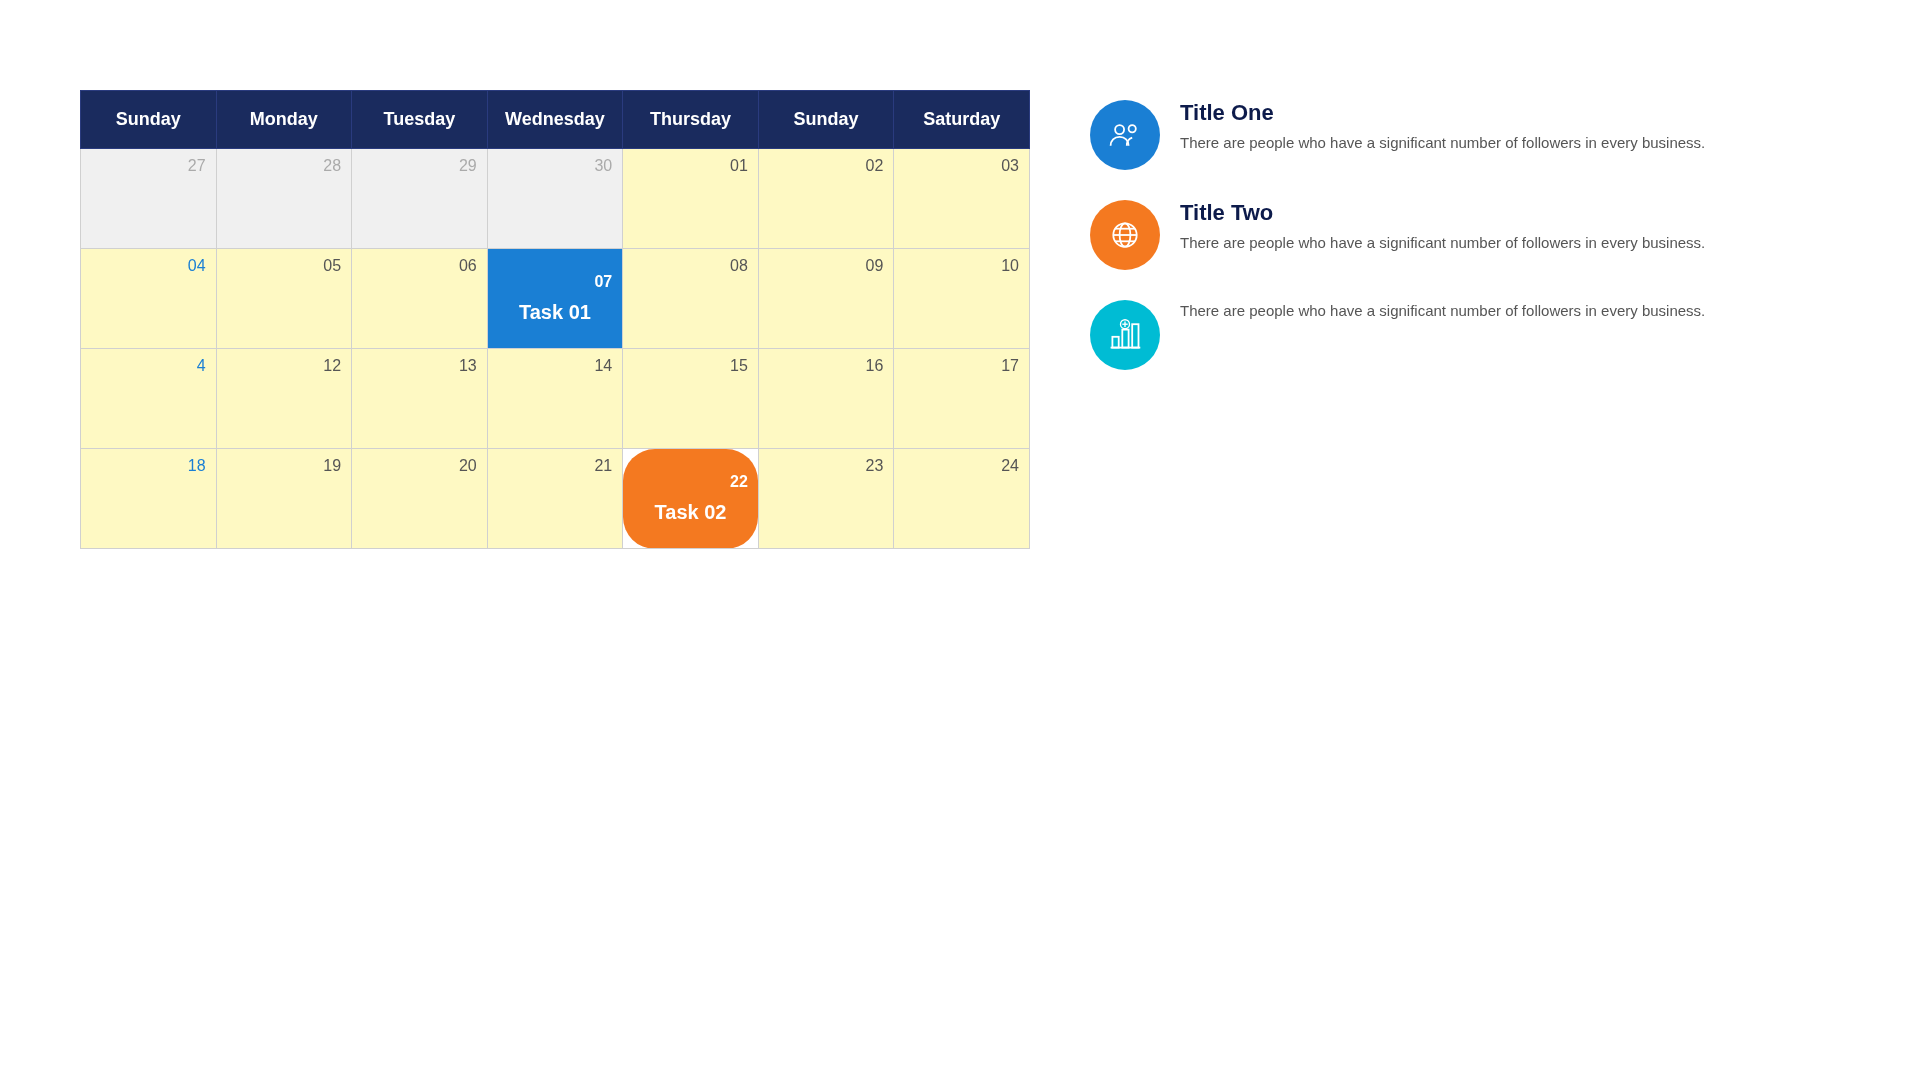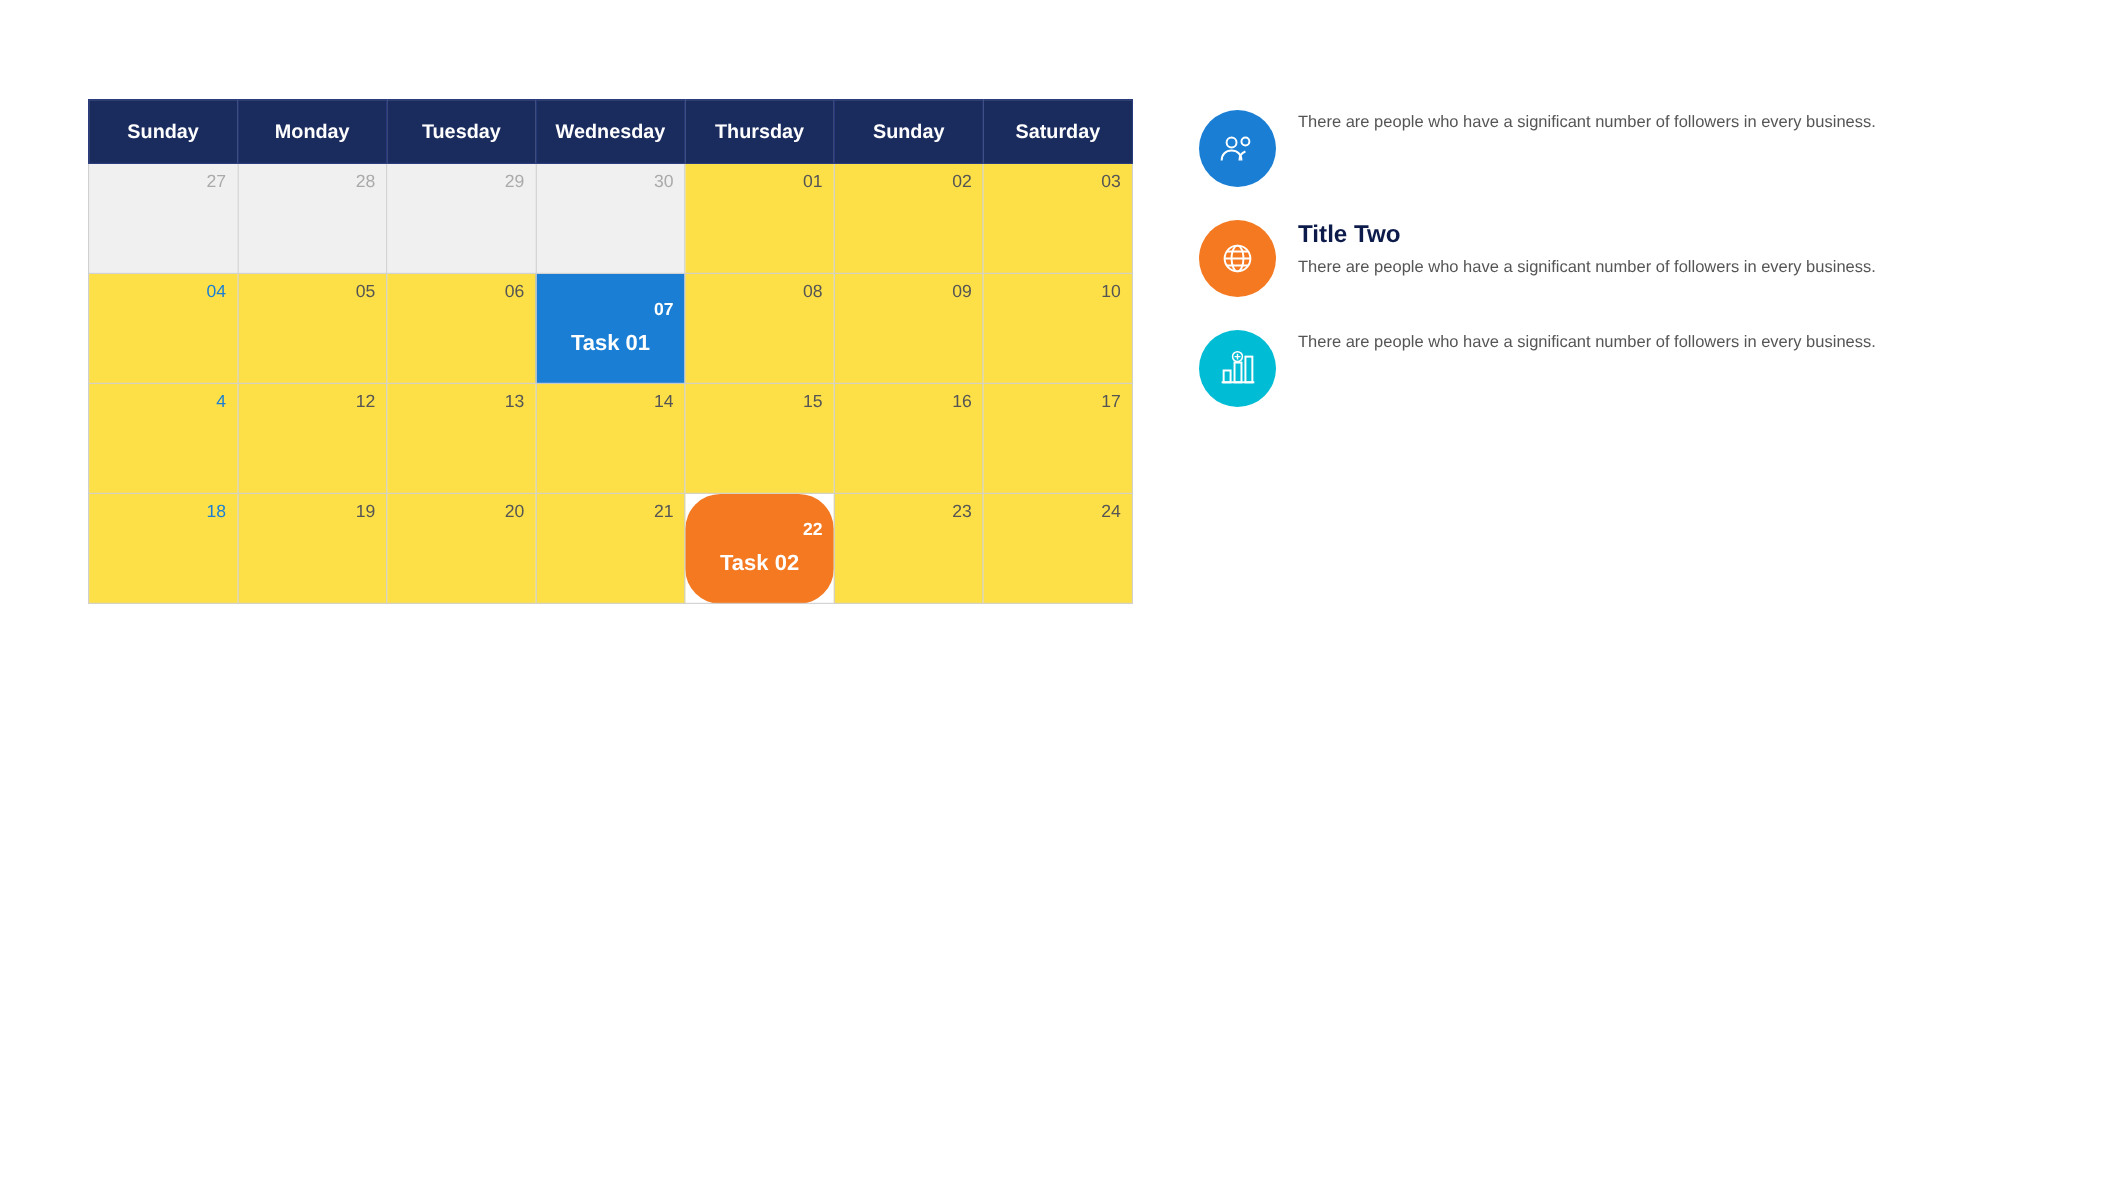--- a/index.html
+++ b/index.html
@@ -61,21 +61,21 @@
 
     .calendar-body td {
       border: 1px solid #d0d0d0;
       vertical-align: top;
       height: 100px;
       width: 135px;
       padding: 8px 10px;
       font-size: 16px;
       color: #555555;
       text-align: right;
-      background: #fde047;
+      background: #fef9c3;
     }
 
     .calendar-body td.prev-month {
       background: #f0f0f0;
       color: #aaaaaa;
     }
 
     .calendar-body td.highlight-blue {
       background: #1a7fd4;
       color: #ffffff;
@@ -246,20 +246,21 @@
     <div class="sidebar-item">
       <div class="sidebar-icon icon-blue">
         <svg viewBox="0 0 40 40" xmlns="http://www.w3.org/2000/svg">
       <circle cx="14" cy="14" r="5" stroke="white" stroke-width="2" fill="none"></circle>
       <path d="M4 32 c0-6 4-10 10-10 s10 4 10 10" stroke="white" stroke-width="2" fill="none"></path>
       <circle cx="28" cy="13" r="4" stroke="white" stroke-width="2" fill="none"></circle>
       <path d="M22 32 c0-5 3-8 6-9" stroke="white" stroke-width="2" fill="none"></path>
     </svg>
       </div>
       <div class="sidebar-text">
+        <div class="sidebar-title">Title One</div>
         <div class="sidebar-desc">There are people who have a significant number of followers in every business.</div>
       </div>
     </div>
         <div class="sidebar-item">
       <div class="sidebar-icon icon-orange">
         <svg viewBox="0 0 40 40" xmlns="http://www.w3.org/2000/svg">
       <circle cx="20" cy="20" r="13" stroke="white" stroke-width="2" fill="none"></circle>
       <ellipse cx="20" cy="20" rx="6" ry="13" stroke="white" stroke-width="2" fill="none"></ellipse>
       <line x1="7" y1="20" x2="33" y2="20" stroke="white" stroke-width="2"></line>
       <line x1="9" y1="13" x2="31" y2="13" stroke="white" stroke-width="2"></line>

